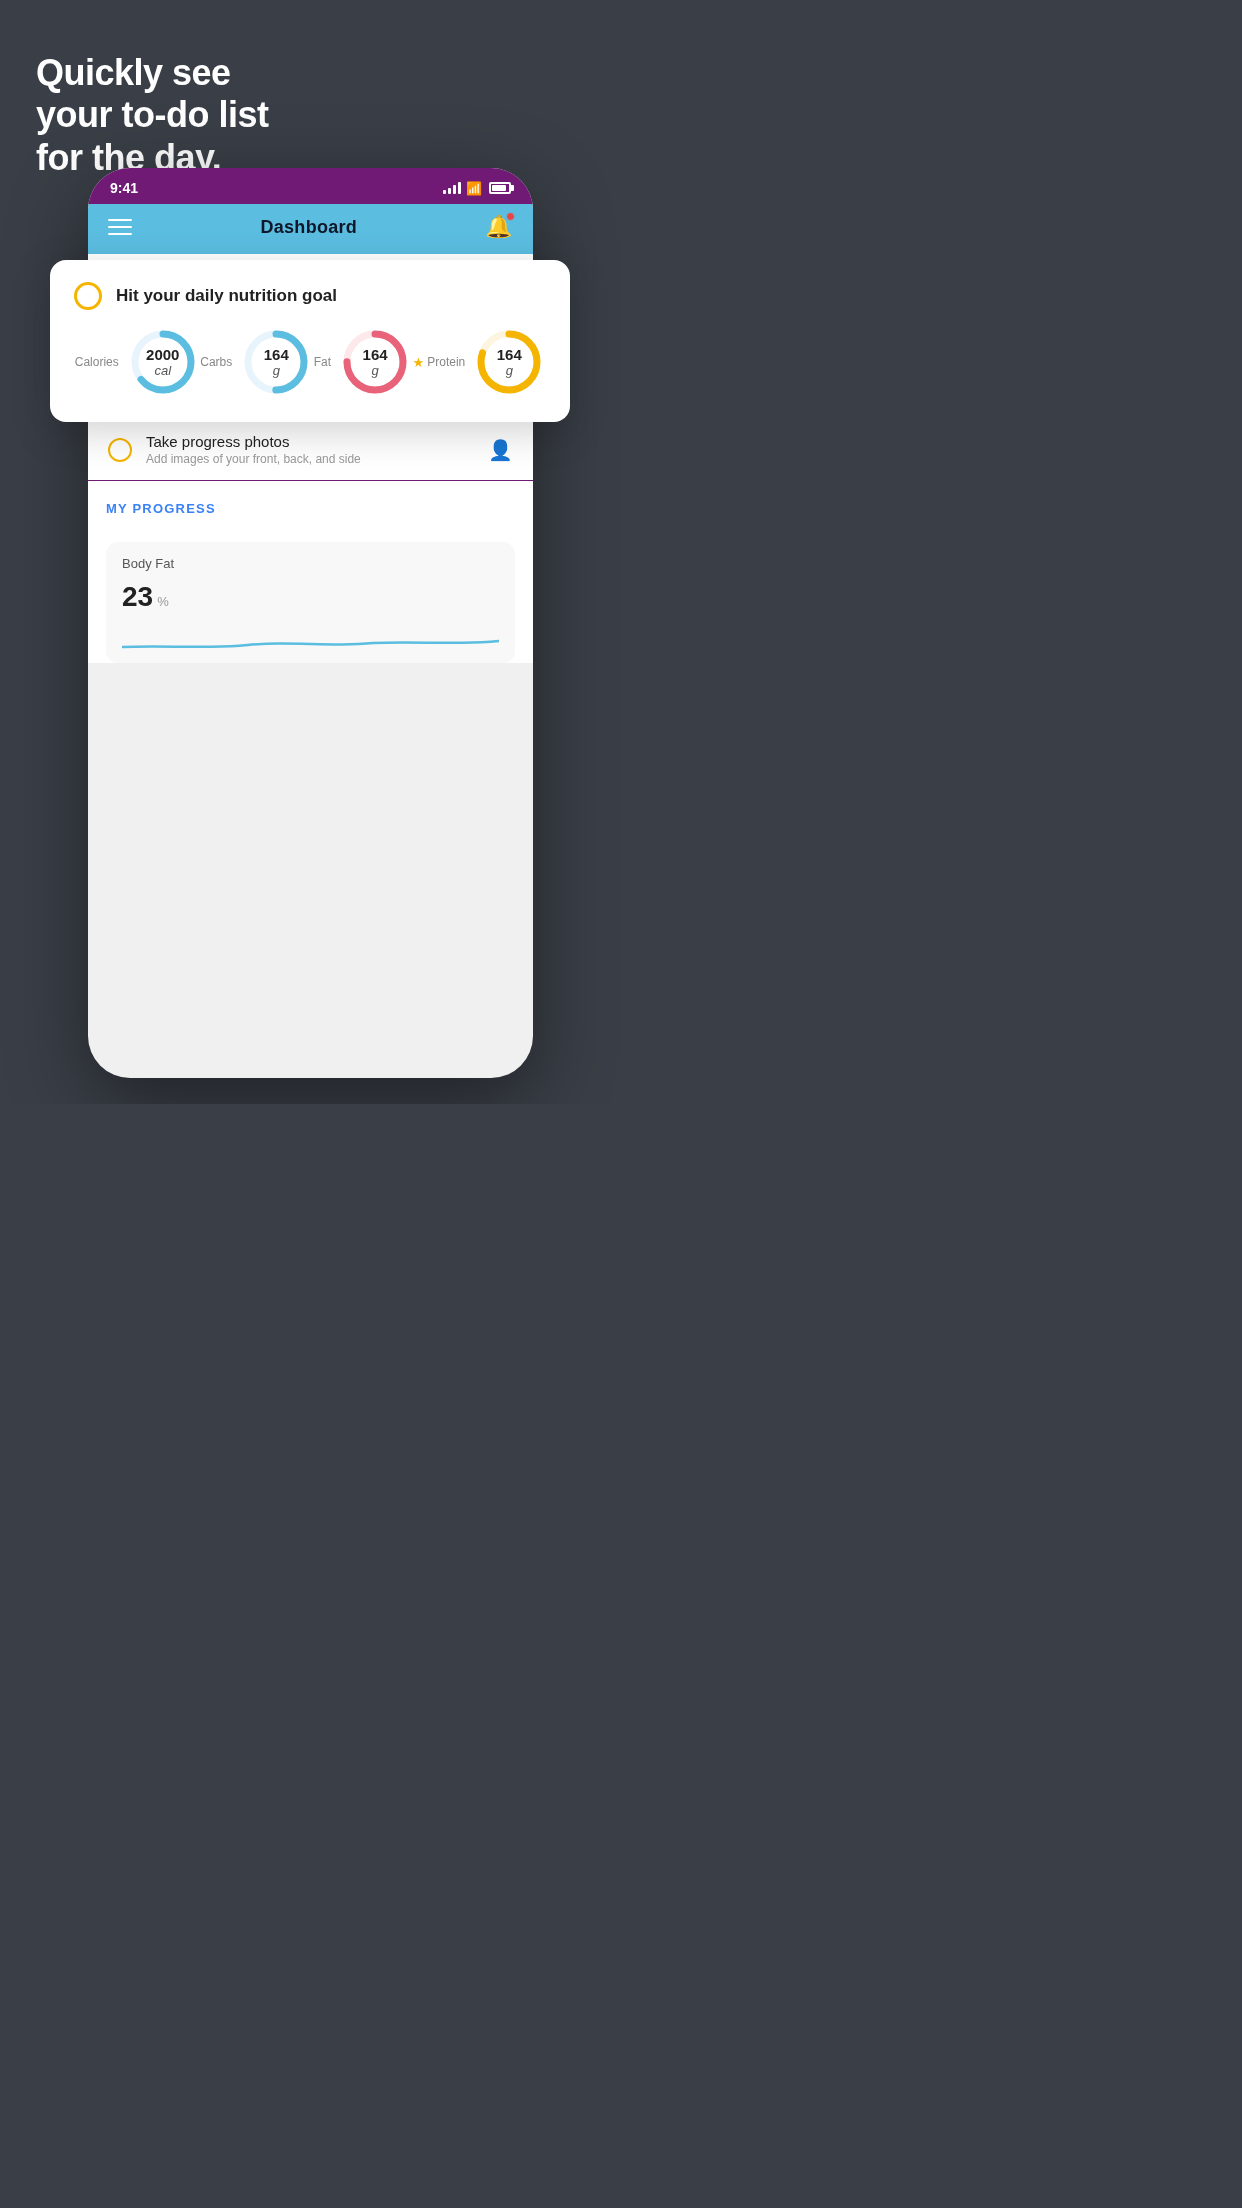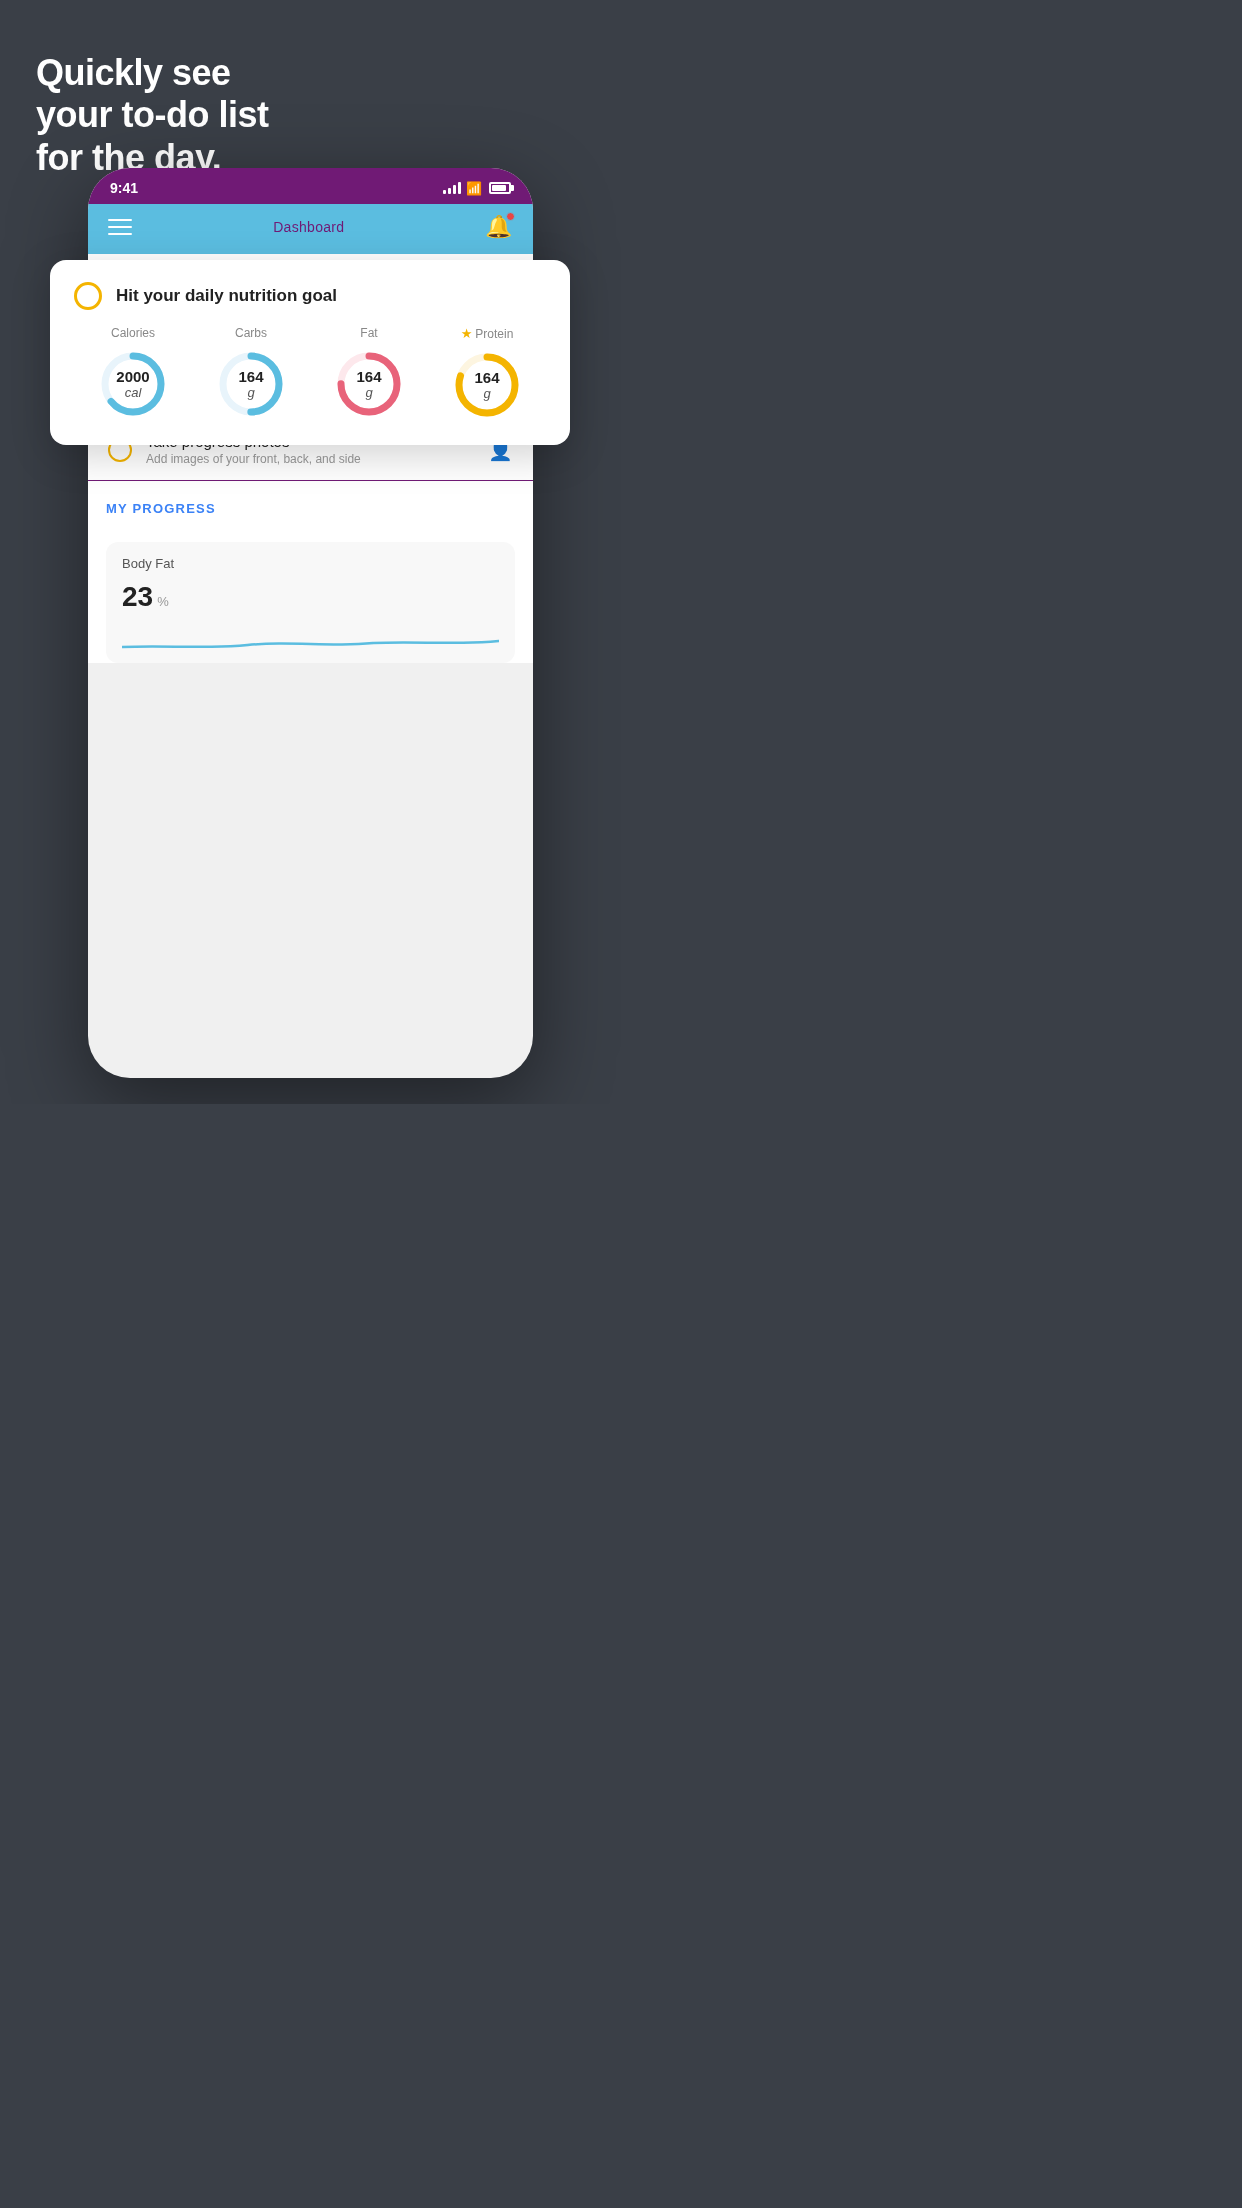--- a/index.html
+++ b/index.html
@@ -116,23 +116,23 @@
       cursor: pointer;
     }
     .hamburger-icon span {
       display: block;
       width: 24px;
       height: 2px;
       background: #fff;
       border-radius: 1px;
     }
     .header-title {
-      color: #701a75;
-      font-size: 14px;
-      font-weight: 400;
+      color: #0f172a;
+      font-size: 18px;
+      font-weight: 700;
       letter-spacing: 0.3px;
     }
     .bell-wrapper {
       position: relative;
       cursor: pointer;
     }
     .bell-icon {
       color: #fff;
       font-size: 22px;
     }
@@ -193,21 +193,20 @@
       font-weight: 600;
       color: #222;
     }
     .nutrition-circles {
       display: flex;
       justify-content: space-around;
       align-items: flex-start;
     }
     .nutrition-item {
       display: flex;
-      flex-direction: column;
       align-items: center;
       gap: 8px;
     }
     .nutrition-label {
       font-size: 12px;
       color: #888;
       font-weight: 400;
     }
     .nutrition-label-star {
       display: flex;

